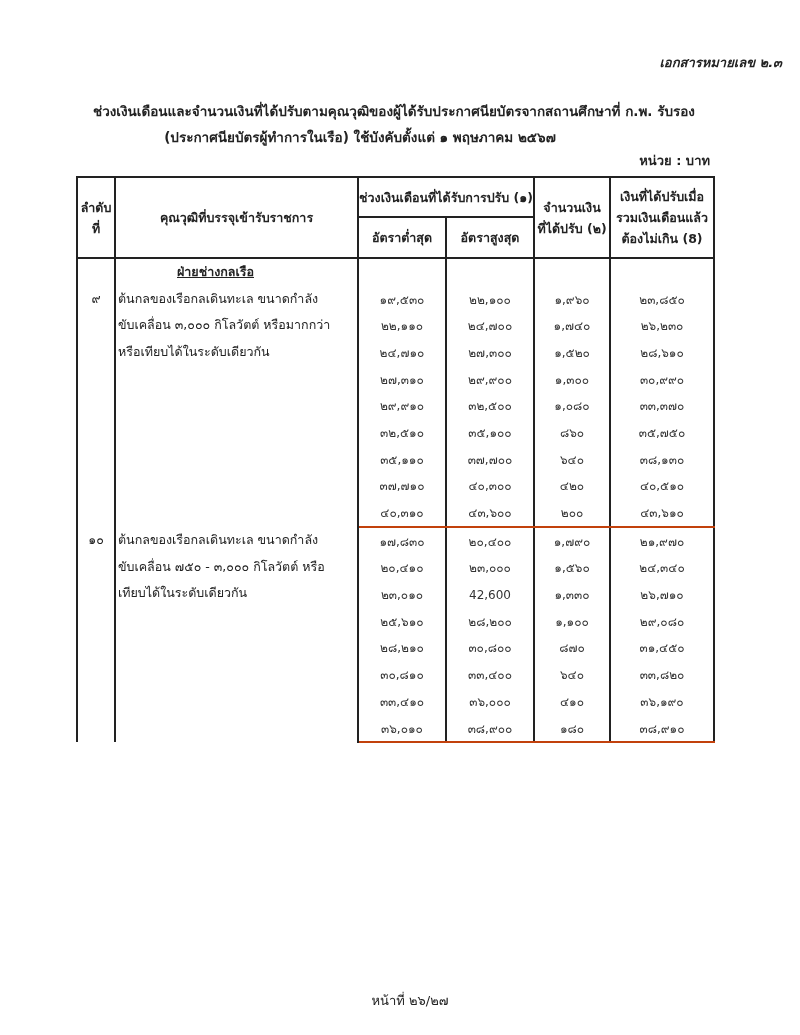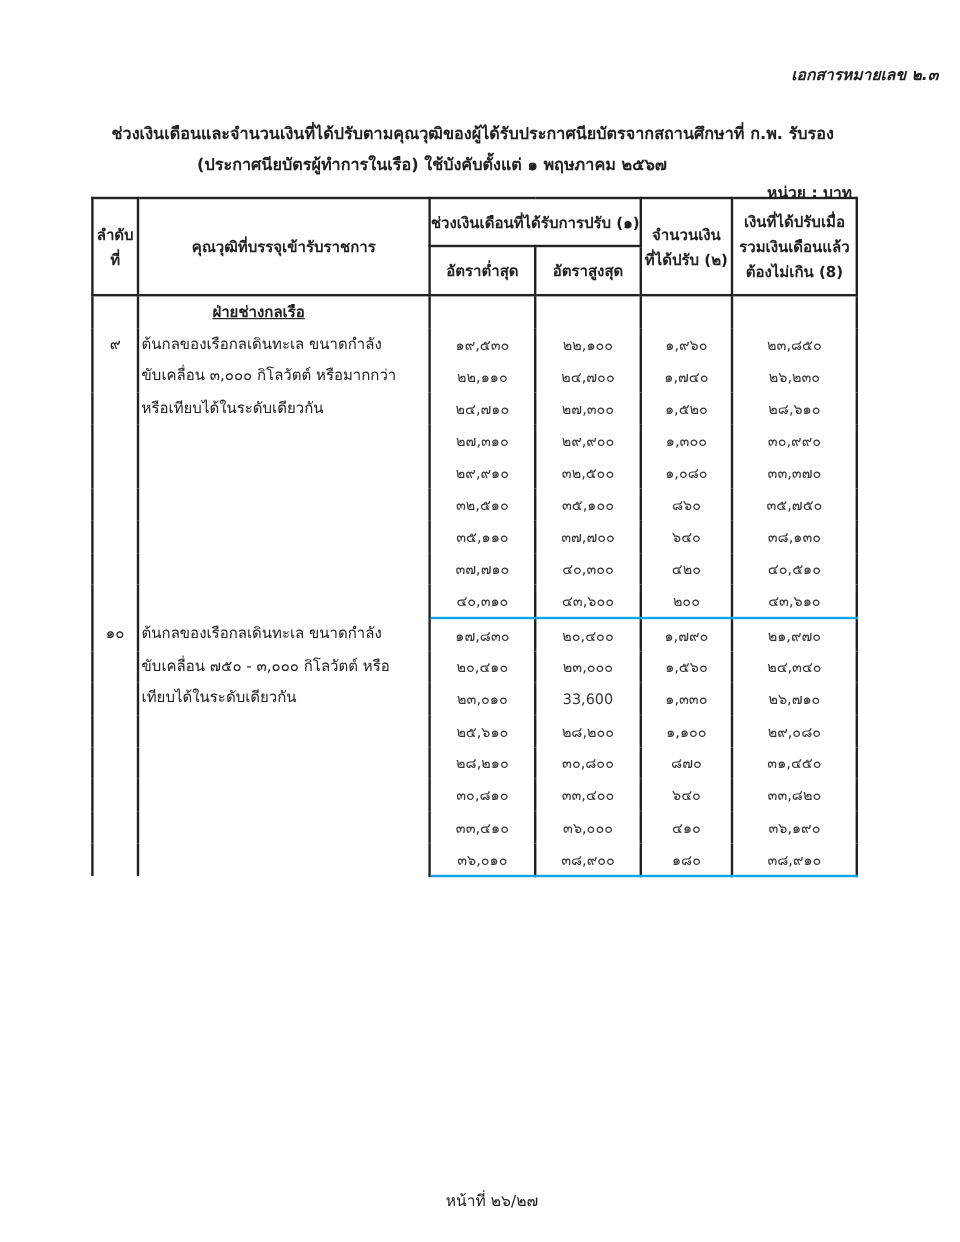--- a/index.html
+++ b/index.html
@@ -16,41 +16,41 @@
     position: absolute; left: 0; width: 800px; text-align: center;
     font-size: 13.5px; font-weight: bold; color: #222;
   }
   .title.l1 { top: 100px; left: -6px; }
   .title.l2 { top: 126px; left: -40px; }
   .unit {
     position: absolute; top: 150px; right: 90px;
     font-size: 13px; font-weight: bold;
   }
   table.main {
-    position: absolute; left: 76px; top: 164px;
+    position: absolute; left: 76px; top: 176px;
     border-collapse: collapse; table-layout: fixed;
     width: 637px;
     font-size: 12.5px;
   }
   table.main th, table.main td {
     border-left: 2px solid #222; border-right: 2px solid #222;
     padding: 0; vertical-align: middle;
   }
   table.main thead th {
     border-top: 2px solid #222; border-bottom: 2px solid #222;
     font-weight: bold; text-align: center; line-height: 21px;
     font-size: 12.5px;
   }
   table.main tbody td.num { text-align: center; height: 26.7px; font-size: 12px; color: #333; }
   table.main tbody td.idx { text-align: center; vertical-align: top; }
   table.main tbody td.desc { vertical-align: top; padding-left: 2px; }
   .desc-line { height: 26.7px; line-height: 26.7px; white-space: nowrap; font-size: 12.5px; color: #222; }
   .section-head { text-align: center; text-decoration: underline; font-weight: bold; padding-right: 44px; }
   .idx-txt { display: block; height: 26.7px; line-height: 26.7px; color: #222; }
-  tr.sec-end td { border-bottom: 2px solid #0ea5e9; }
+  tr.sec-end td { border-bottom: 2px solid #c2410c; }
   .footer {
     position: absolute; top: 990px; left: 0; width: 800px; text-align: center;
     font-size: 13px; color: #222; padding-left: 10px;
   }
 </style>
 </head>
 <body>
 
 <div class="docno">เอกสารหมายเลข ๒.๓</div>
 <div class="title l1">ช่วงเงินเดือนและจำนวนเงินที่ได้ปรับตามคุณวุฒิของผู้ได้รับประกาศนียบัตรจากสถานศึกษาที่ ก.พ. รับรอง</div>
@@ -175,21 +175,21 @@
         <td class="num">๒๑,๙๗๐</td>
       </tr>
       <tr>
         <td class="num">๒๐,๔๑๐</td>
         <td class="num">๒๓,๐๐๐</td>
         <td class="num">๑,๕๖๐</td>
         <td class="num">๒๔,๓๔๐</td>
       </tr>
       <tr>
         <td class="num">๒๓,๐๑๐</td>
-        <td class="num">33,600</td>
+        <td class="num">42,600</td>
         <td class="num">๑,๓๓๐</td>
         <td class="num">๒๖,๗๑๐</td>
       </tr>
       <tr>
         <td class="num">๒๕,๖๑๐</td>
         <td class="num">๒๘,๒๐๐</td>
         <td class="num">๑,๑๐๐</td>
         <td class="num">๒๙,๐๘๐</td>
       </tr>
       <tr>

